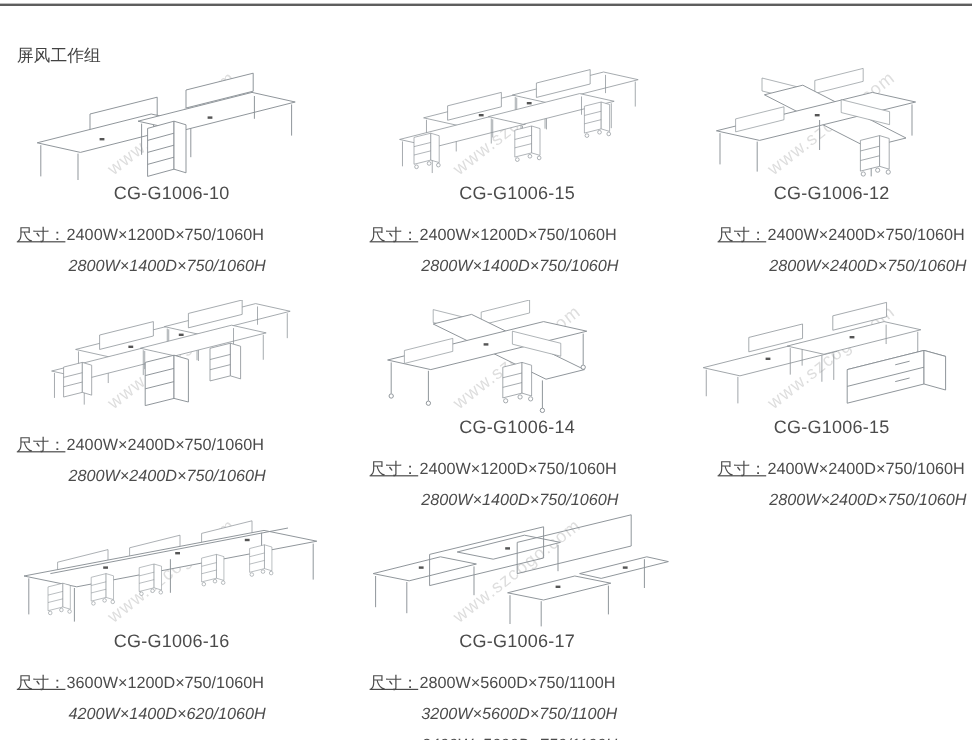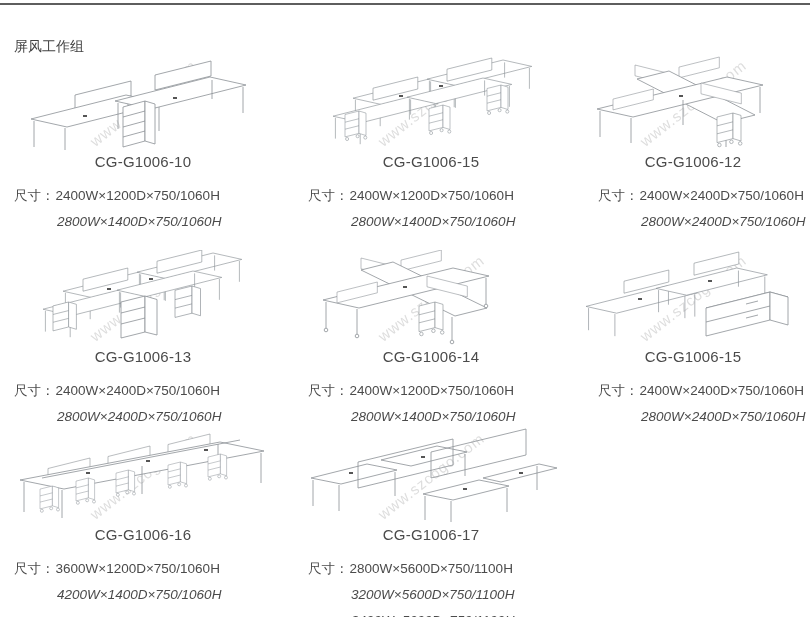--- a/index.html
+++ b/index.html
@@ -22,21 +22,21 @@
     font-size:15px;color:#dedede;letter-spacing:1px;white-space:nowrap;
     pointer-events:none;
   }
   .fig svg{position:relative;}
   .code{margin-top:3px;text-align:center;font-size:15px;color:#4b4b4b;letter-spacing:.2px;}
   .dims{margin-top:13px;font-size:13.5px;line-height:26px;color:#4b4b4b;}
   .c1 .dims{padding-left:14px;}
   .c2 .dims{padding-left:22px;}
   .c3 .dims{padding-left:22px;}
   .size-line.cont{padding-left:43px;font-style:italic;}
-  .lbl{margin-right:1px;}
+  .lbl{margin-right:1px;text-decoration:underline;}
   .defs-holder{position:absolute;width:0;height:0;overflow:hidden;}
 </style>
 </head>
 <body>
 
 <div class="defs-holder">
 <svg width="0" height="0">
   <defs>
     <g id="d-desk">
       <polygon points="0,24 95,0 131,8 36,32"></polygon>
@@ -186,21 +186,20 @@
             <polygon points="0,6 24,0 24,36 0,42"></polygon>
             <polygon points="24,0 36,3.5 36,39 24,36"></polygon>
             <line x1="0" y1="17" x2="24" y2="11"></line>
             <line x1="0" y1="28" x2="24" y2="22"></line>
           </g>
           <g transform="translate(152,36) scale(0.85)">
             <use href="#d-ped"></use>
           </g>
         </svg>
       </div>
-      <div class="code">CG-G1006-13</div>
       <div class="dims">
         <div class="size-line"><span class="lbl">尺寸：</span><span>2400W×2400D×750/1060H</span></div>
         <div class="size-line cont"><span>2800W×2400D×750/1060H</span></div>
       </div>
     </div>
 
     <div class="cell c2">
       <div class="fig">
         <span class="wm">www.szcogo.com</span>
         <svg width="240" height="95" viewBox="0 0 240 95" fill="#ffffff" stroke="#8b9196" stroke-width="0.8">
@@ -309,21 +308,21 @@
             <use href="#d-ped"></use>
             <circle cx="3" cy="40" r="2.4"></circle>
               <circle cx="18" cy="36" r="2.4"></circle>
               <circle cx="29" cy="38" r="2.4"></circle>
           </g>
         </svg>
       </div>
       <div class="code">CG-G1006-16</div>
       <div class="dims">
         <div class="size-line"><span class="lbl">尺寸：</span><span>3600W×1200D×750/1060H</span></div>
-        <div class="size-line cont"><span>4200W×1400D×750/1060H</span></div>
+        <div class="size-line cont"><span>4200W×1400D×620/1060H</span></div>
       </div>
     </div>
 
     <div class="cell c2">
       <div class="fig">
         <span class="wm">www.szcogo.com</span>
         <svg width="256" height="95" viewBox="0 0 256 95" fill="#ffffff" stroke="#8b9196" stroke-width="0.8">
           <polygon points="8,50 64,36 94,42 38,56"></polygon>
           <polygon points="78,32 134,18 164,24 108,38"></polygon>
           <polygon points="55,34 150,11 150,37 55,60" fill="none"></polygon>

